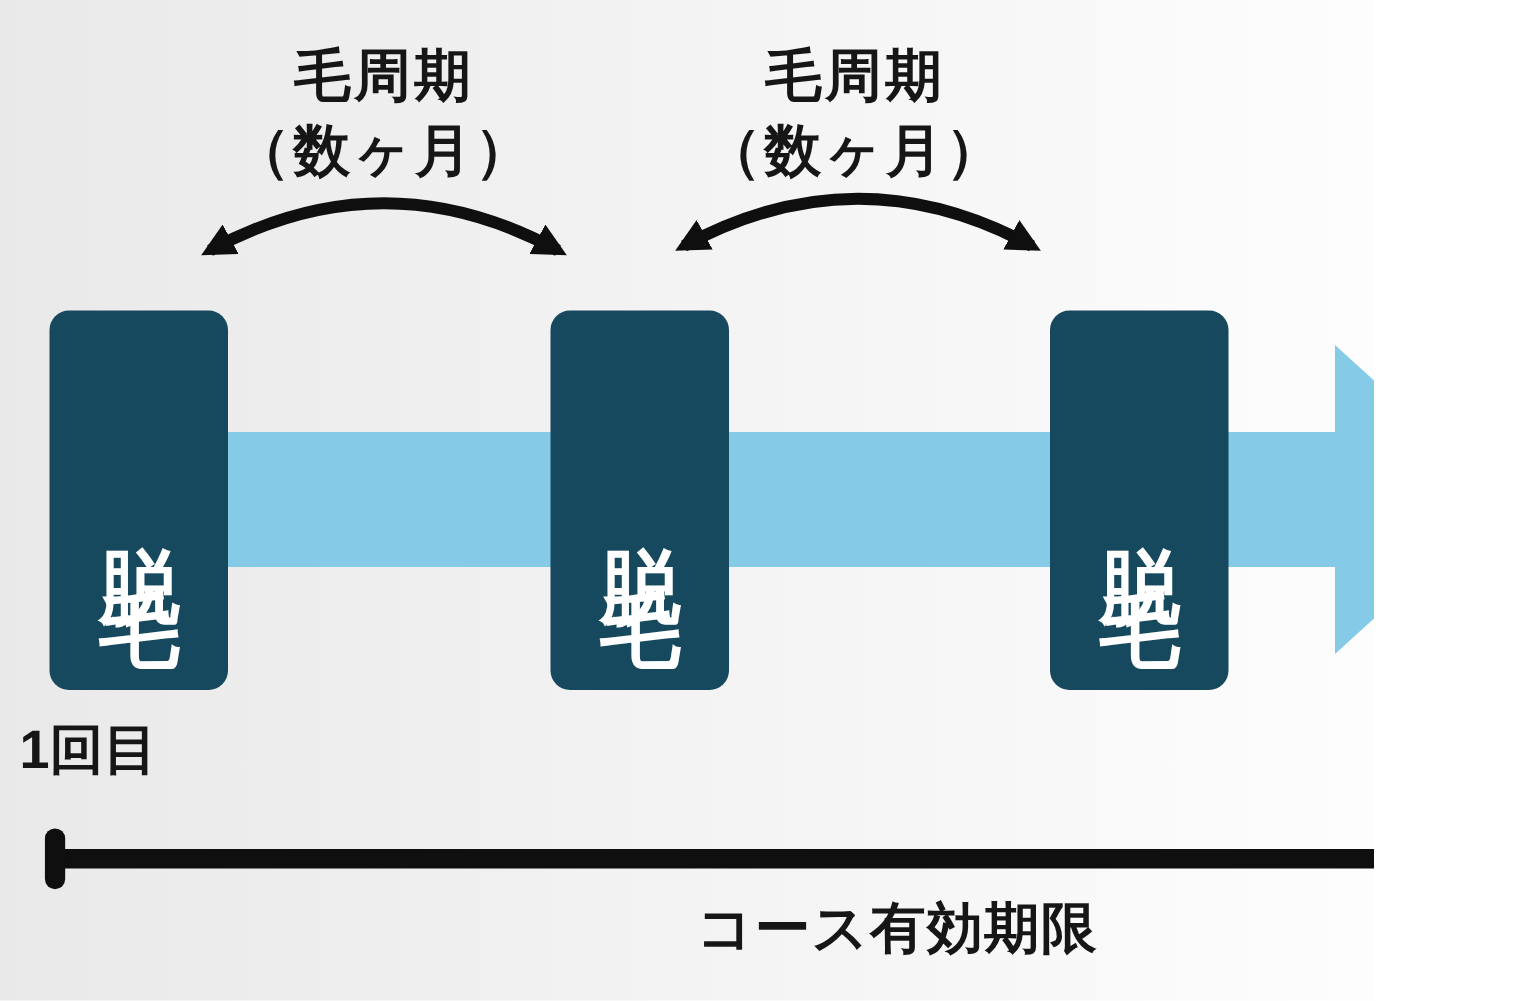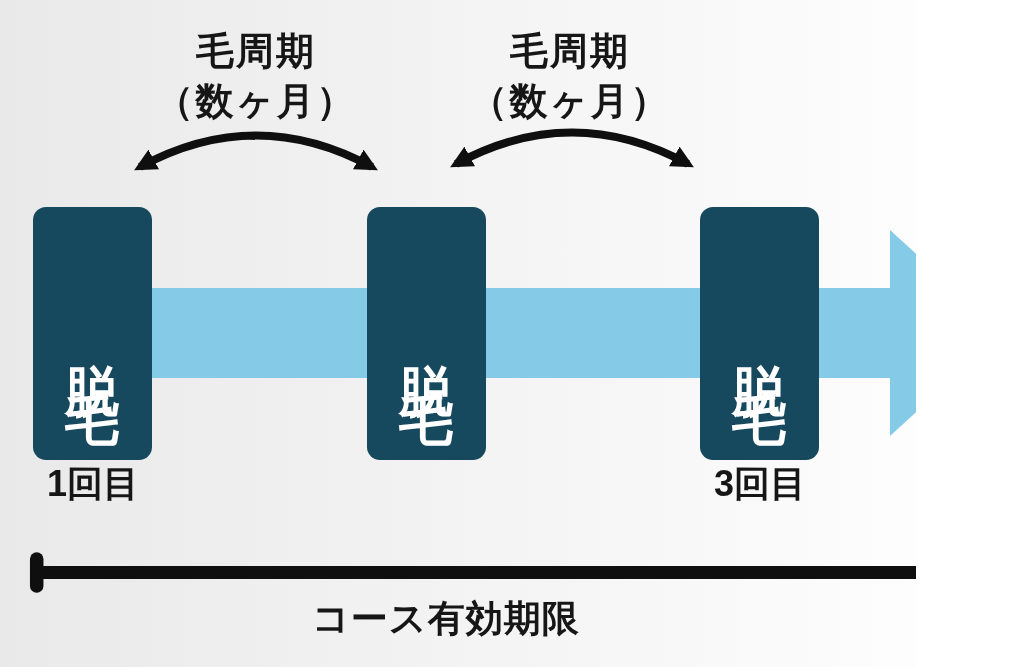--- a/index.html
+++ b/index.html
@@ -59,36 +59,36 @@
     writing-mode: vertical-rl;
     text-orientation: upright;
     color: #ffffff;
     font-weight: bold;
     font-size: 54px;
     letter-spacing: 0.5em;
     margin-bottom: -0.5em; 
   }
   .caption {
     position: absolute;
-    top: 463px;
+    top: 479px;
     width: 160px;
-    text-align: center;
+    text-align: left;
     color: #161616;
     font-weight: bold;
     font-size: 36px;
     line-height: 42px;
     white-space: nowrap;
     z-index: 2;
   }
   .timeline-label {
     position: absolute;
     top: 597px;
     left: 312px;
     width: 420px;
-    text-align: left;
+    text-align: right;
     color: #161616;
     font-weight: bold;
     font-size: 37px;
     line-height: 44px;
     letter-spacing: 1px;
     white-space: nowrap;
   }
 </style>
 </head>
 <body>
@@ -128,17 +128,16 @@
     <span class="box-label">脱毛</span>
   </div>
   <div class="session-box" style="left:367px">
     <span class="box-label">脱毛</span>
   </div>
   <div class="session-box" style="left:700px">
     <span class="box-label">脱毛</span>
   </div>
 
   <div class="caption" style="left:13px">1回目</div>
-  <div class="caption" style="left:680px">3回目</div>
 
   <div class="timeline-label">コース有効期限</div>
 
 </div>
 
 </body></html>

